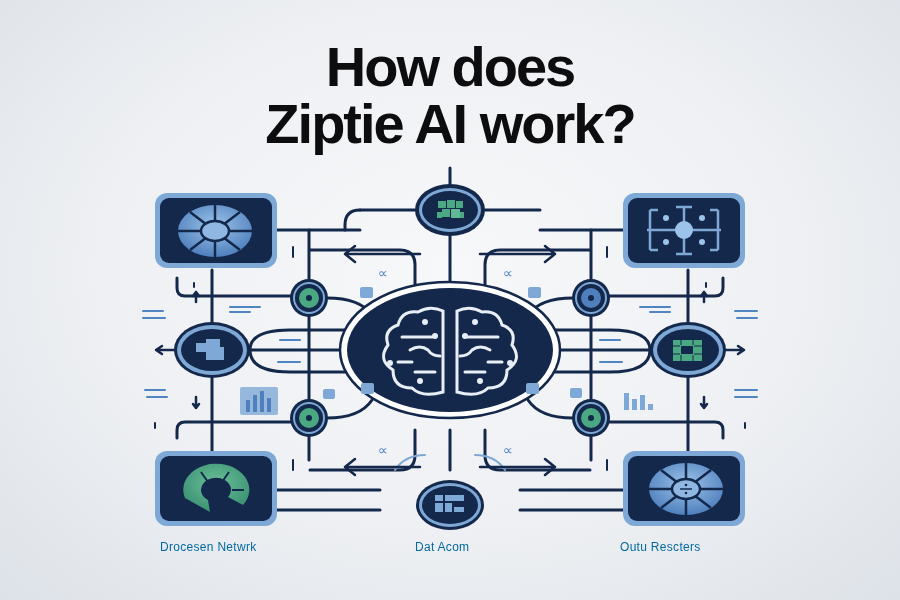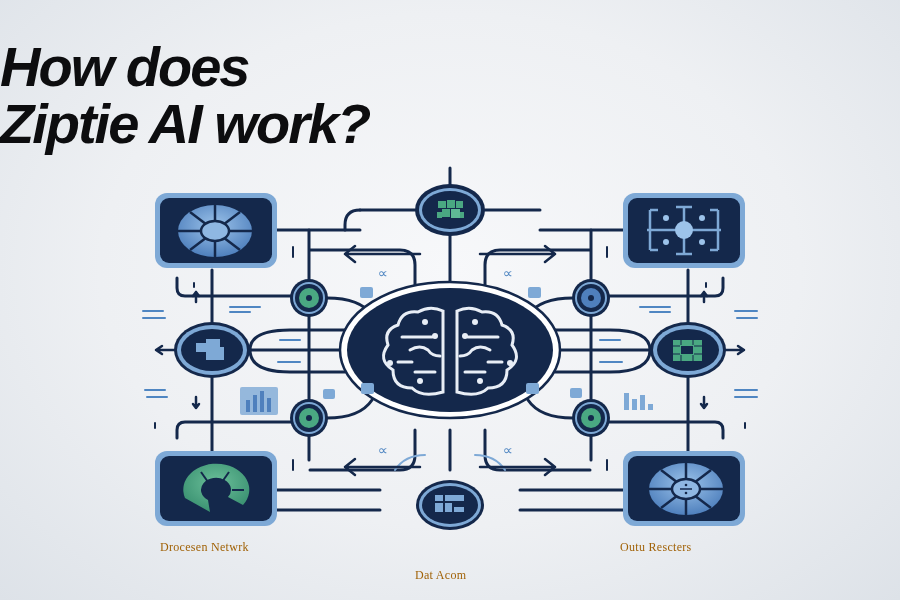--- a/index.html
+++ b/index.html
@@ -1,24 +1,24 @@
 <!DOCTYPE html>
 <html><head>
 <meta charset="utf-8">
 <style>
   html,body{margin:0;padding:0;}
   body{width:900px;height:600px;overflow:hidden;position:relative;
     background:radial-gradient(ellipse at 50% 45%, #f7f8fa 0%, #eef0f3 55%, #dde2e8 100%);
     font-family:"Liberation Sans", sans-serif;}
-  .title{position:absolute;left:0;top:38px;width:900px;text-align:left;
+  .title{position:absolute;left:0;top:38px;width:900px;text-align:center;
     font-family:"Liberation Sans", sans-serif;font-weight:bold;color:#0d0d0f;
-    font-size:56px;line-height:57px;letter-spacing:-2px;font-style:italic;}
+    font-size:56px;line-height:57px;letter-spacing:-2px;}
   svg.diagram{position:absolute;left:0;top:0;}
-  .label{position:absolute;font-size:12px;color:#a16207;letter-spacing:0.3px;
-    font-family:Liberation Serif, serif;}
+  .label{position:absolute;font-size:12px;color:#0369a1;letter-spacing:0.3px;
+    font-family:Liberation Sans, sans-serif;}
 </style>
 </head>
 <body>
 
 <div class="title">
   <div>How does</div>
   <div>Ziptie AI work?</div>
 </div>
 
 <svg class="diagram" width="900" height="600" viewBox="0 0 900 600">
@@ -329,14 +329,14 @@
 
   <g font-family="DejaVu Sans, sans-serif" font-size="14" fill="#4f86c2">
     <text x="378" y="278">∝</text>
     <text x="503" y="278">∝</text>
     <text x="378" y="455">∝</text>
     <text x="503" y="455">∝</text>
   </g>
 </svg>
 
 <div class="label" style="left:160px;top:540px;">Drocesen Netwrk</div>
-<div class="label" style="left:415px;top:568px;">Dat Acom</div>
+<div class="label" style="left:415px;top:540px;">Dat Acom</div>
 <div class="label" style="left:620px;top:540px;">Outu Rescters</div>
 
 </body></html>

